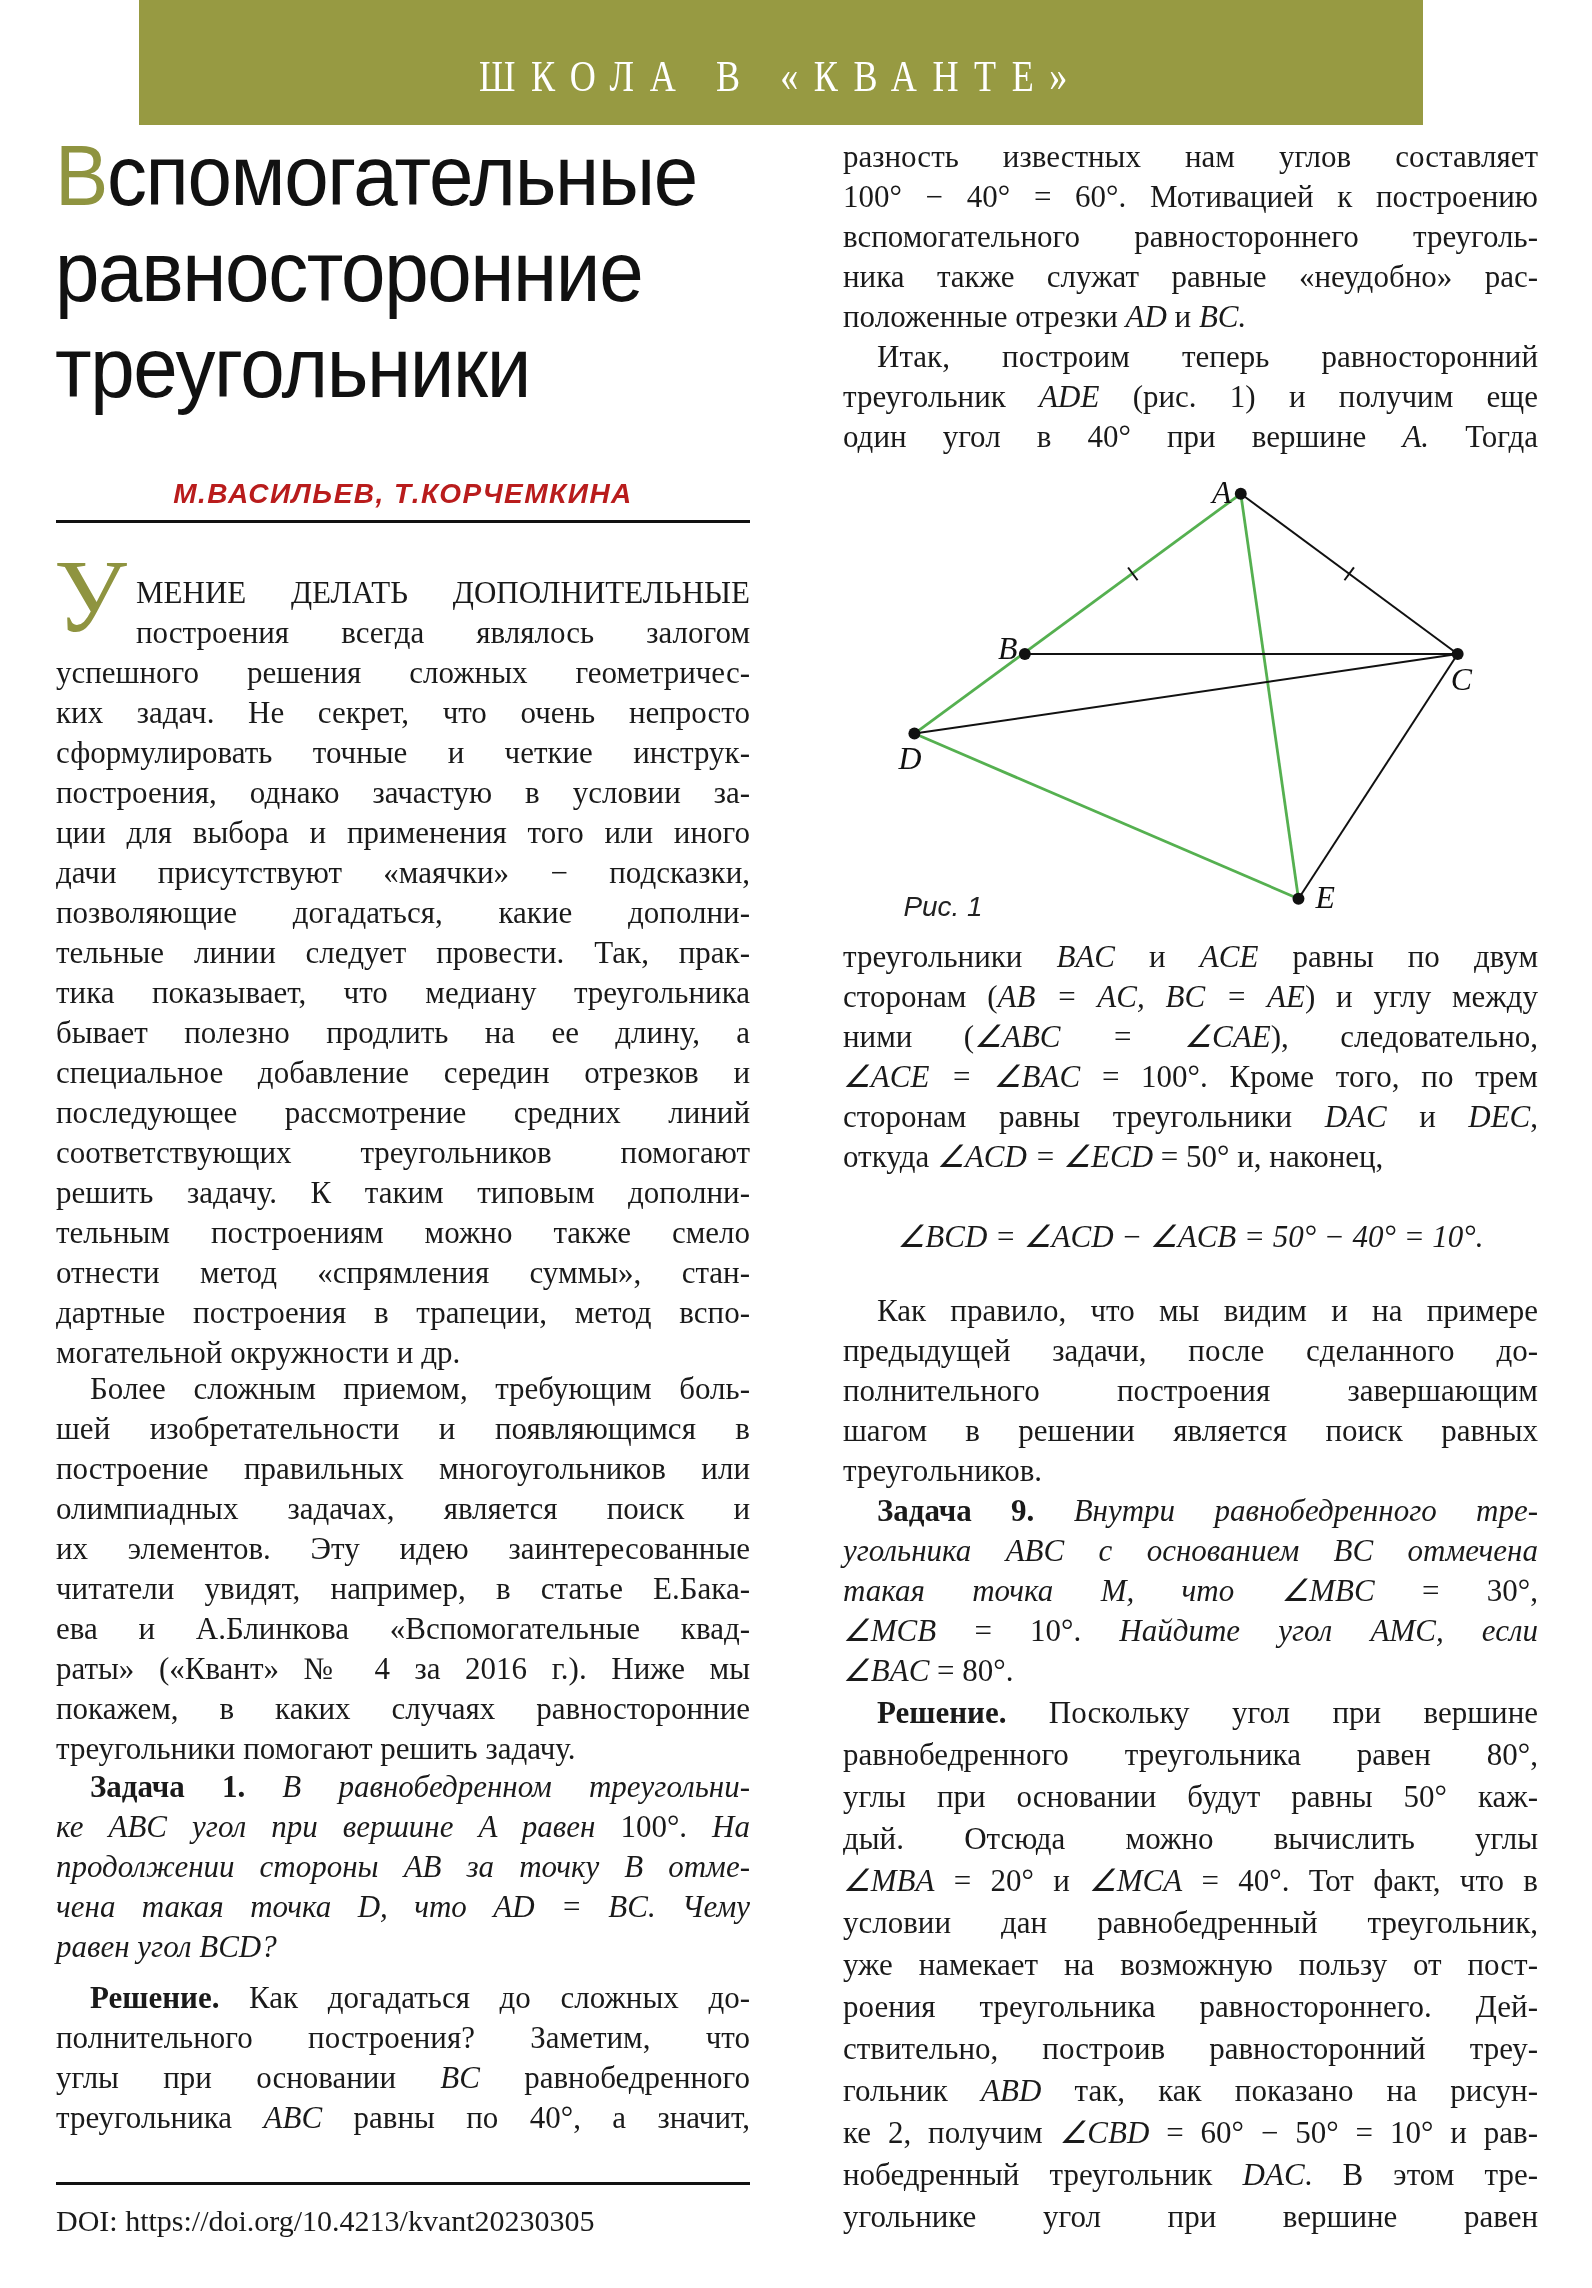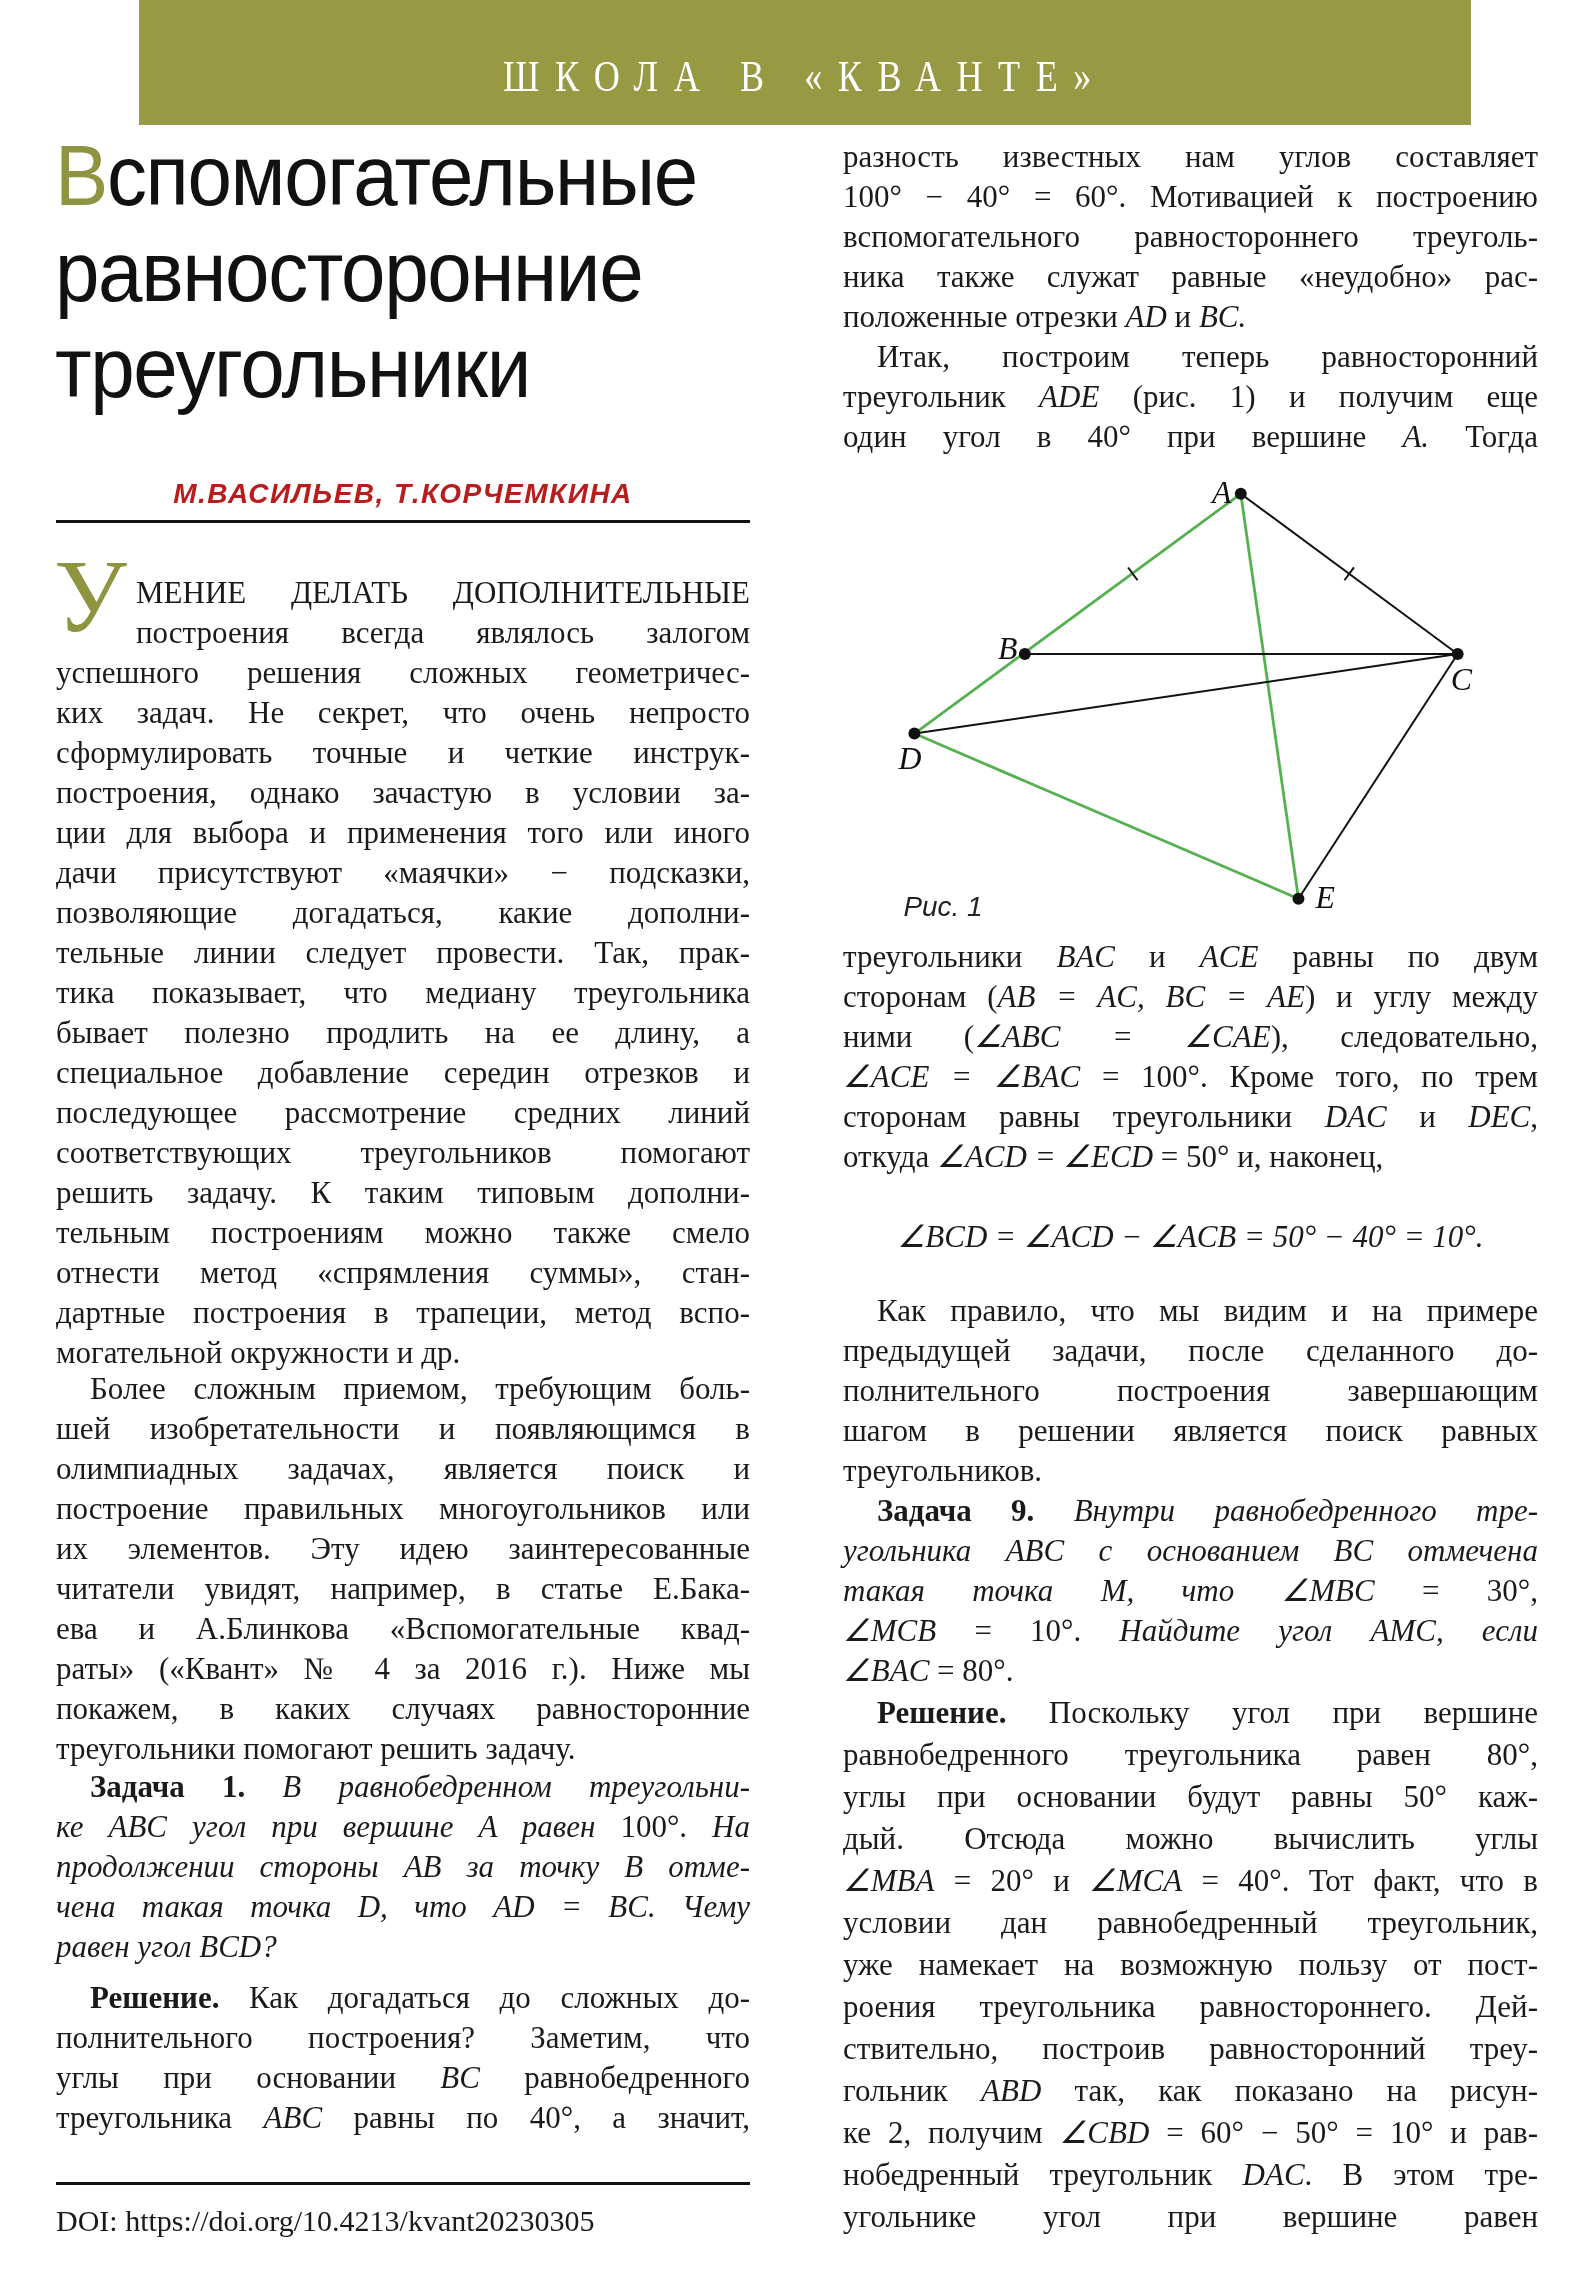--- a/index.html
+++ b/index.html
@@ -1,17 +1,17 @@
 <!DOCTYPE html>
 <html><head>
 <meta charset="utf-8">
 <style>
   html, body { margin:0; padding:0; background:#ffffff; }
   body { width:1592px; height:2289px; position:relative; overflow:hidden; font-family:"Liberation Serif", serif; color:#1a1a1a; }
-  .banner { position:absolute; left:139px; top:0; width:1284px; height:125px; background:#979a42;padding-left:48px; }
+  .banner { position:absolute; left:139px; top:0; width:1284px; height:125px; background:#979a42; }
   .banner-text { position:absolute; left:0; right:0; top:52px; text-align:center; color:#ffffff; font-family:"Liberation Serif", serif; font-size:44px; letter-spacing:19px; line-height:50px; transform:scaleX(0.82); }
   .title { position:absolute; left:55px; top:127px; width:756px; font-family:"Liberation Sans", sans-serif; font-size:86px; line-height:96px; letter-spacing:-1.5px; color:#111; transform:scaleX(0.93); transform-origin:left top; }
   .title .line { display:block; white-space:nowrap; }
   .title .first-letter { color:#8f9440; }
   .authors { position:absolute; left:56px; top:476px; width:694px; text-align:center; font-family:"Liberation Sans", sans-serif; font-weight:bold; font-style:italic; font-size:28px; letter-spacing:1.5px; line-height:36px; color:#b91c1c; }
   .rule-top { position:absolute; left:56px; top:520px; width:694px; height:3px; background:#111; }
   .col { position:absolute; font-size:31px; color:#1a1a1a; }
   .col .ln { display:block; height:40px; line-height:40px; white-space:nowrap; text-align:justify; text-align-last:justify; overflow:visible; }
   .col .ln.left { text-align:right; text-align-last:left; }
   .col .ln.indent { padding-left:34px; }
@@ -74,22 +74,22 @@
     <div class="ln"><span>соответствующих треугольников помогают</span></div>
     <div class="ln"><span>решить задачу. К таким типовым дополни-</span></div>
     <div class="ln"><span>тельным построениям можно также смело</span></div>
     <div class="ln"><span>отнести метод «спрямления суммы», стан-</span></div>
     <div class="ln"><span>дартные построения в трапеции, метод вспо-</span></div>
     <div class="ln left"><span>могательной окружности и др.</span></div>
   </div>
 <div class="col colL b2">
     <div class="ln indent"><span>Более сложным приемом, требующим боль-</span></div>
     <div class="ln"><span>шей изобретательности и появляющимся в</span></div>
+    <div class="ln"><span>построение правильных многоугольников или</span></div>
     <div class="ln"><span>олимпиадных задачах, является поиск и</span></div>
-    <div class="ln"><span>построение правильных многоугольников или</span></div>
     <div class="ln"><span>их элементов. Эту идею заинтересованные</span></div>
     <div class="ln"><span>читатели увидят, например, в статье Е.Бака-</span></div>
     <div class="ln"><span>ева и А.Блинкова «Вспомогательные квад-</span></div>
     <div class="ln"><span>раты» («Квант» № 4 за 2016 г.). Ниже мы</span></div>
     <div class="ln"><span>покажем, в каких случаях равносторонние</span></div>
     <div class="ln left"><span>треугольники помогают решить задачу.</span></div>
   </div>
 <div class="col colL b3">
     <div class="ln indent"><span class="b">Задача 1. </span><span class="i">В равнобедренном треугольни-</span></div>
     <div class="ln"><span class="i">ке ABC угол при вершине A равен </span><span>100°. </span><span class="i">На</span></div>

